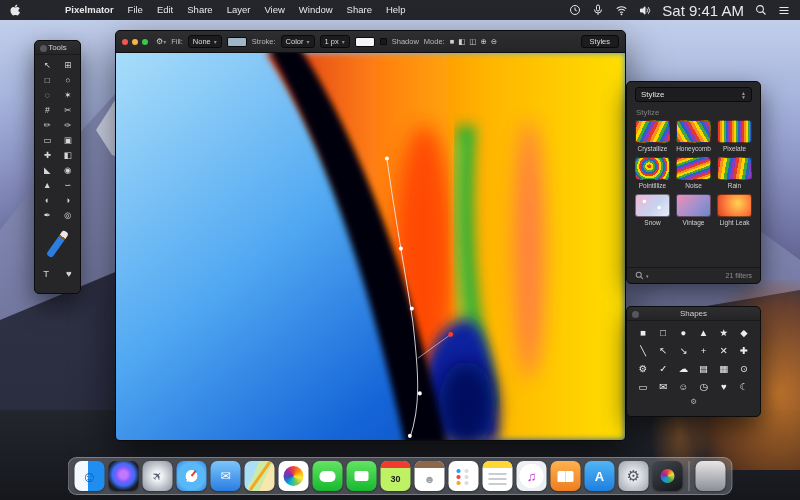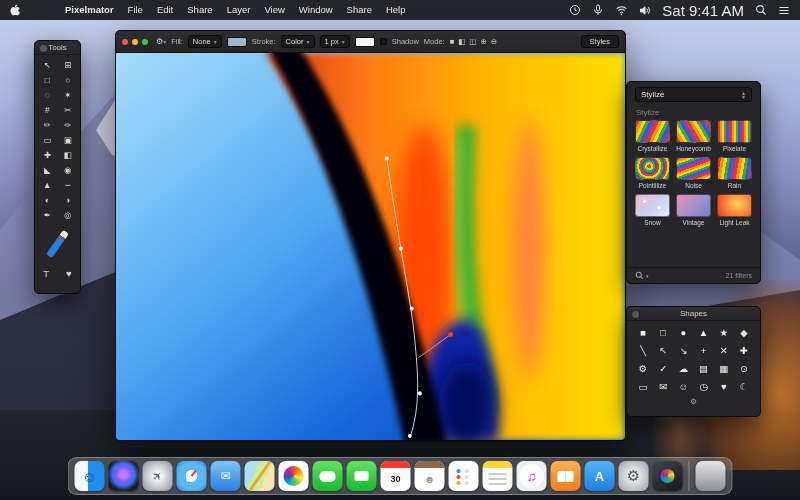--- a/index.html
+++ b/index.html
@@ -130,21 +130,21 @@
   .dock-apps .n5 .dock-glyph { font-size:12px; }
   .dock-apps .n6 { background:linear-gradient(115deg,#aadff5 0 35%,#cfeaa5 35% 65%,#f7e6ae 65%); }
   .dock-apps .n6::after { content:""; position:absolute; width:3px; height:34px; background:#f5a623; transform:rotate(35deg); }
   .dock-apps .n7 { background:#fff; }
   .dock-apps .n7::after { content:""; position:absolute; width:20px; height:20px; border-radius:50%;
     background:conic-gradient(#f44336,#ff9800,#ffeb3b,#8bc34a,#00bcd4,#3f51b5,#9c27b0,#f44336); }
   .dock-apps .n8 { background:linear-gradient(180deg,#63e463,#17b82e); }
   .dock-apps .n8::after { content:""; position:absolute; width:16px; height:11px; background:#fff; border-radius:5px; }
   .dock-apps .n9 { background:linear-gradient(180deg,#63e463,#17b82e); }
   .dock-apps .n9::after { content:""; position:absolute; width:14px; height:10px; background:#fff; border-radius:2px; }
-  .dock-apps .n10 { background:#ffffff; }
+  .dock-apps .n10 { background:#bef264; }
   .dock-apps .n10::before { content:""; position:absolute; top:0; left:0; right:0; height:7px; background:#f23b2f; }
   .dock-apps .n10 .dock-glyph { color:#1c1c1c; font-size:9px; font-weight:bold; margin-top:5px; }
   .dock-apps .n11 { background:#fff; }
   .dock-apps .n11::before { content:""; position:absolute; top:0; left:0; right:0; height:7px; background:#8d6748; }
   .dock-apps .n11 .dock-glyph { color:#9aa0a8; margin-top:5px; font-size:11px; }
   .dock-apps .n12 { background:#fff; }
   .dock-apps .n12::after { content:""; position:absolute; left:8px; top:8px; width:3.5px; height:3.5px; border-radius:50%;
     background:#2f9bf2; box-shadow:0 6px 0 #f2453b,0 12px 0 #f5a623,8px 0 0 #ddd,8px 6px 0 #ddd,8px 12px 0 #ddd; }
   .dock-apps .n13 { background:#fff; }
   .dock-apps .n13::before { content:""; position:absolute; top:0; left:0; right:0; height:7px; background:#fdd835; }

